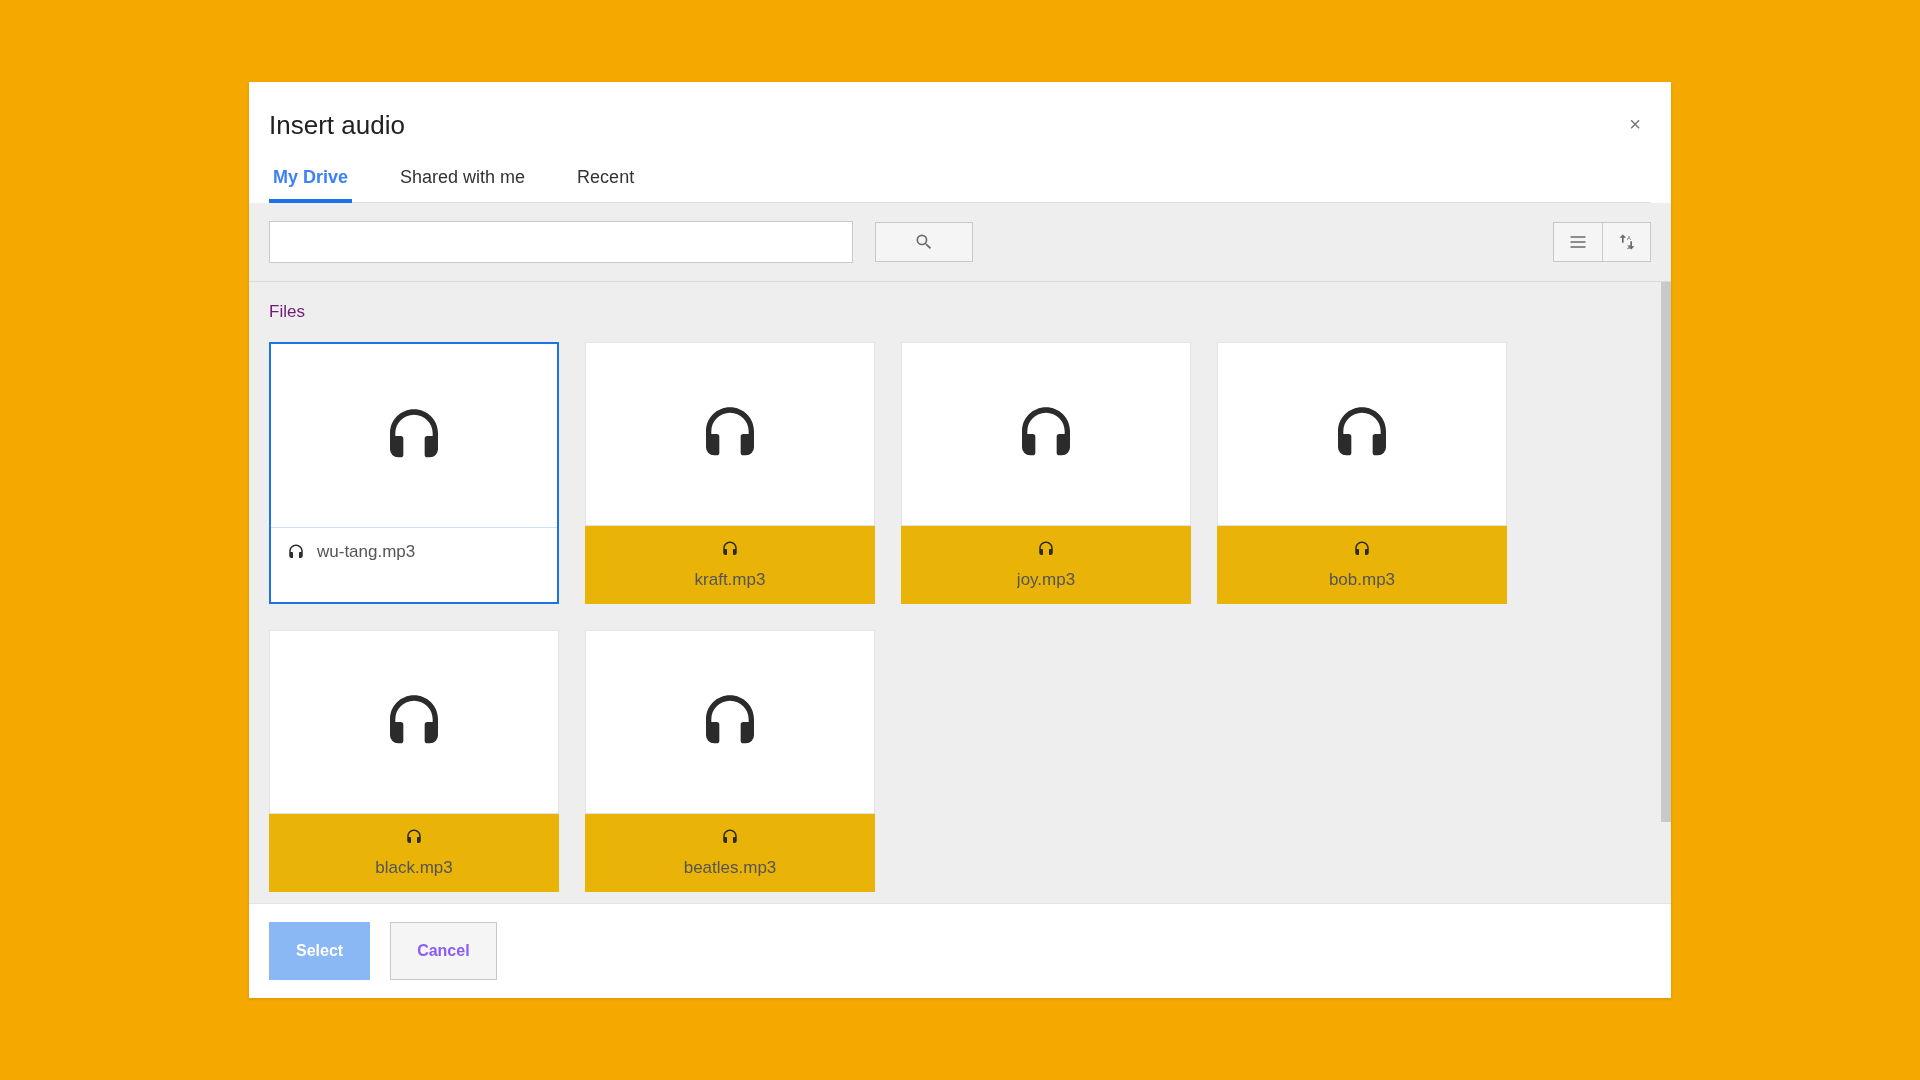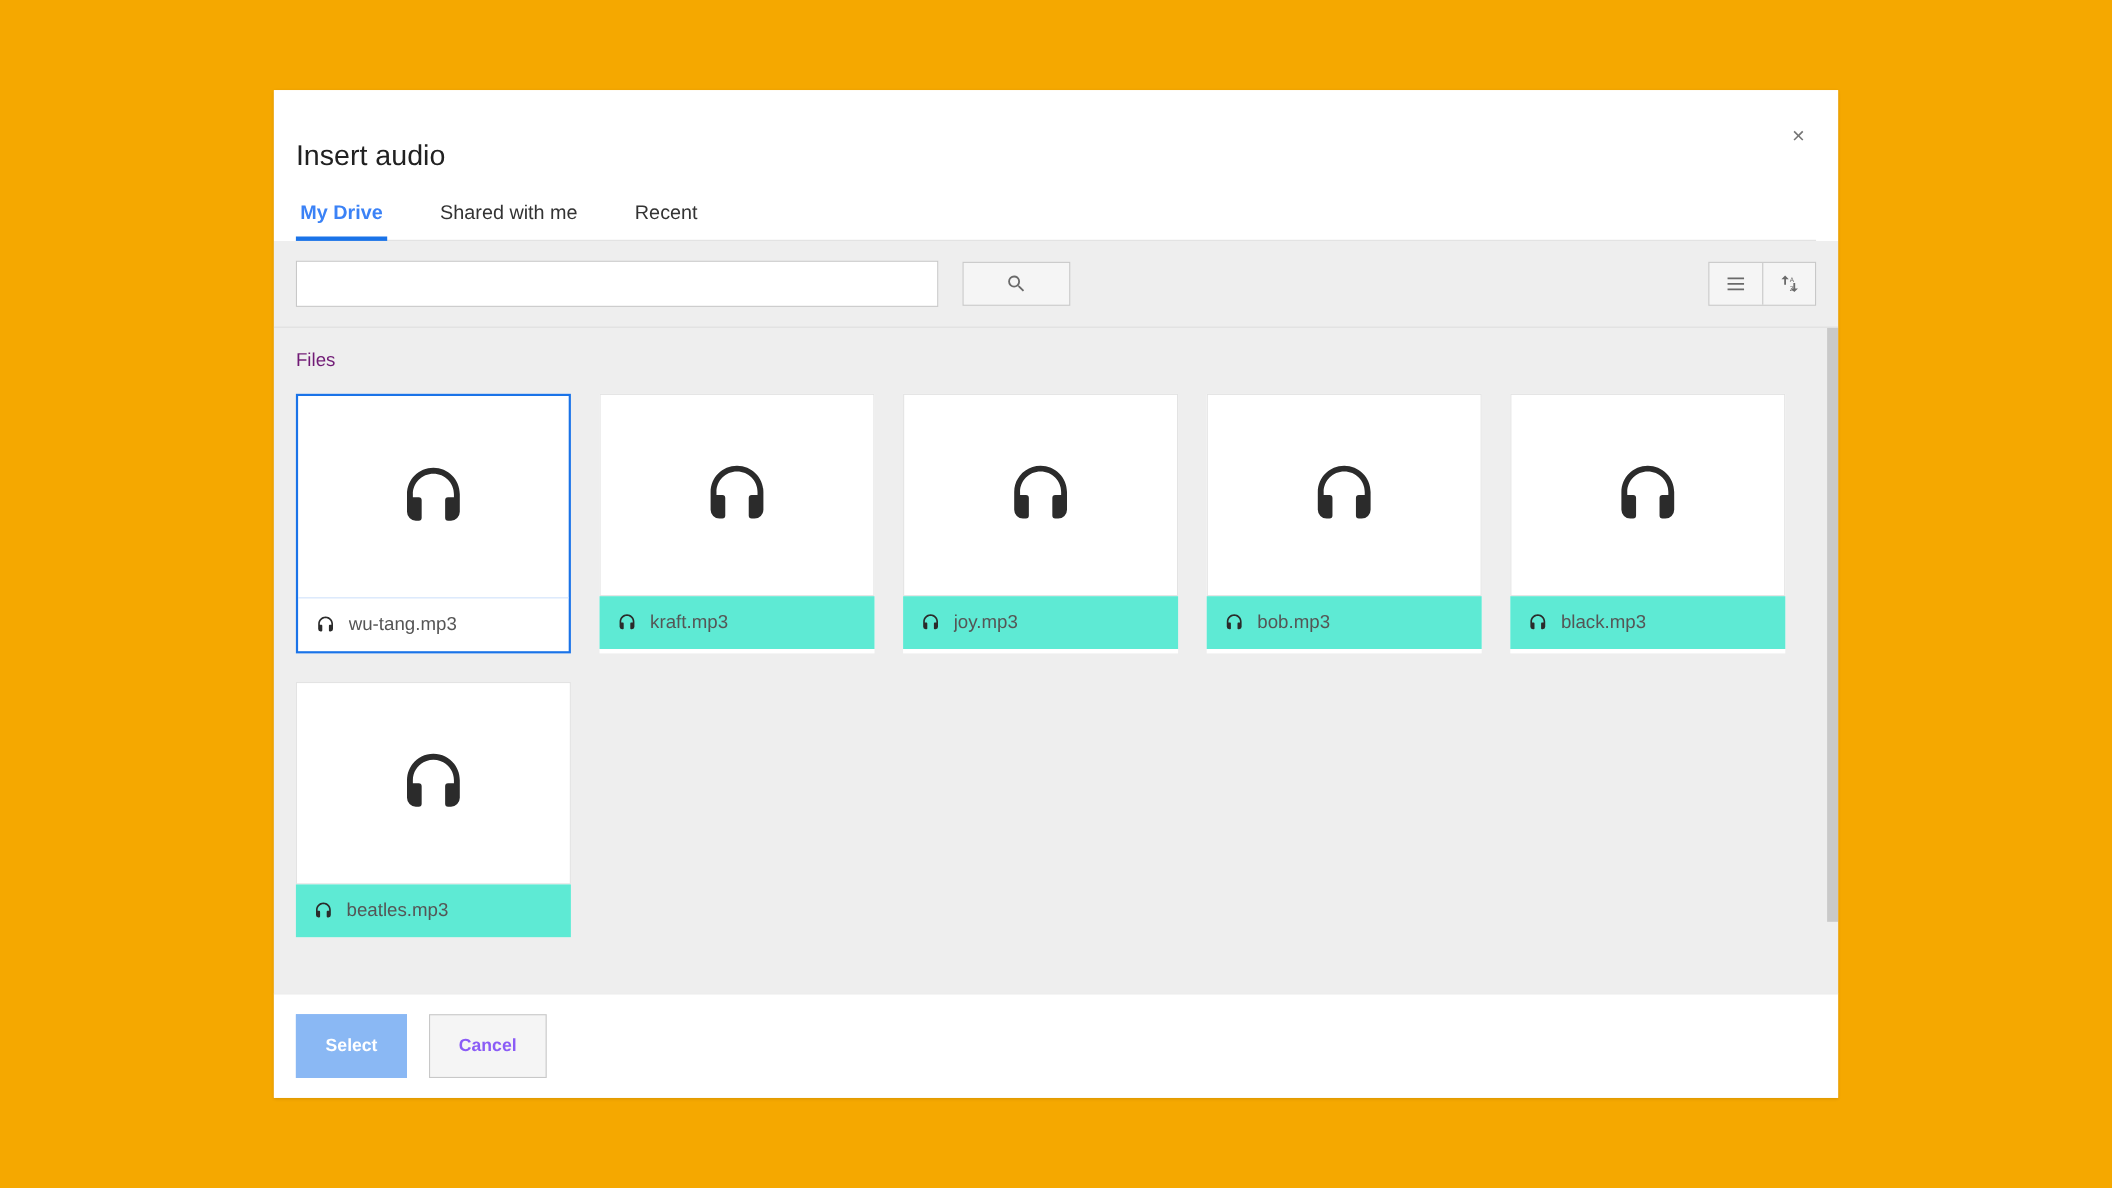--- a/index.html
+++ b/index.html
@@ -24,21 +24,20 @@
   .dlg-header {
     padding: 28px 20px 0 20px;
     background: #fff;
     position: relative;
   }
   .dlg-title {
     font-size: 26px;
     font-weight: 400;
     color: #212121;
     padding-bottom: 26px;
-    margin-top: 16px;
   }
   .close-btn {
     position: absolute;
     top: 30px;
     right: 24px;
     width: 24px;
     height: 24px;
     color: #757575;
     font-size: 20px;
     line-height: 24px;
@@ -123,21 +122,21 @@
     font-size: 17px;
     color: #701a75;
     margin-bottom: 20px;
   }
   .grid {
     display: flex;
     flex-wrap: wrap;
     gap: 26px;
   }
   .file-card {
-    width: 250px;
+    width: 290px;
     background: #fff;
     border: 1px solid #dcdcdc;
     cursor: pointer;
   }
   .file-card.selected {
     border: 2px solid #1a73e8;
   }
   .file-card.selected .thumb { border-bottom: 1px solid #cfe2fb; }
   .thumb {
     height: 184px;
@@ -146,22 +145,23 @@
     justify-content: center;
     border-bottom: 1px solid #eee;
   }
   .file-meta {
     display: flex;
     align-items: center;
     gap: 12px;
     padding: 14px 16px;
   }
   .file-card:not(.selected) .file-meta {
-    background: #5eead4;
+    background: #eab308;
     border-top: none;
+    flex-direction: column;
   }
   .file-card:not(.selected) {
     border: none;
   }
   .file-card:not(.selected) .thumb {
     background: #fff;
     border: 1px solid #e3e3e3;
     border-bottom: 1px solid #e3e3e3;
   }
   .file-name {

